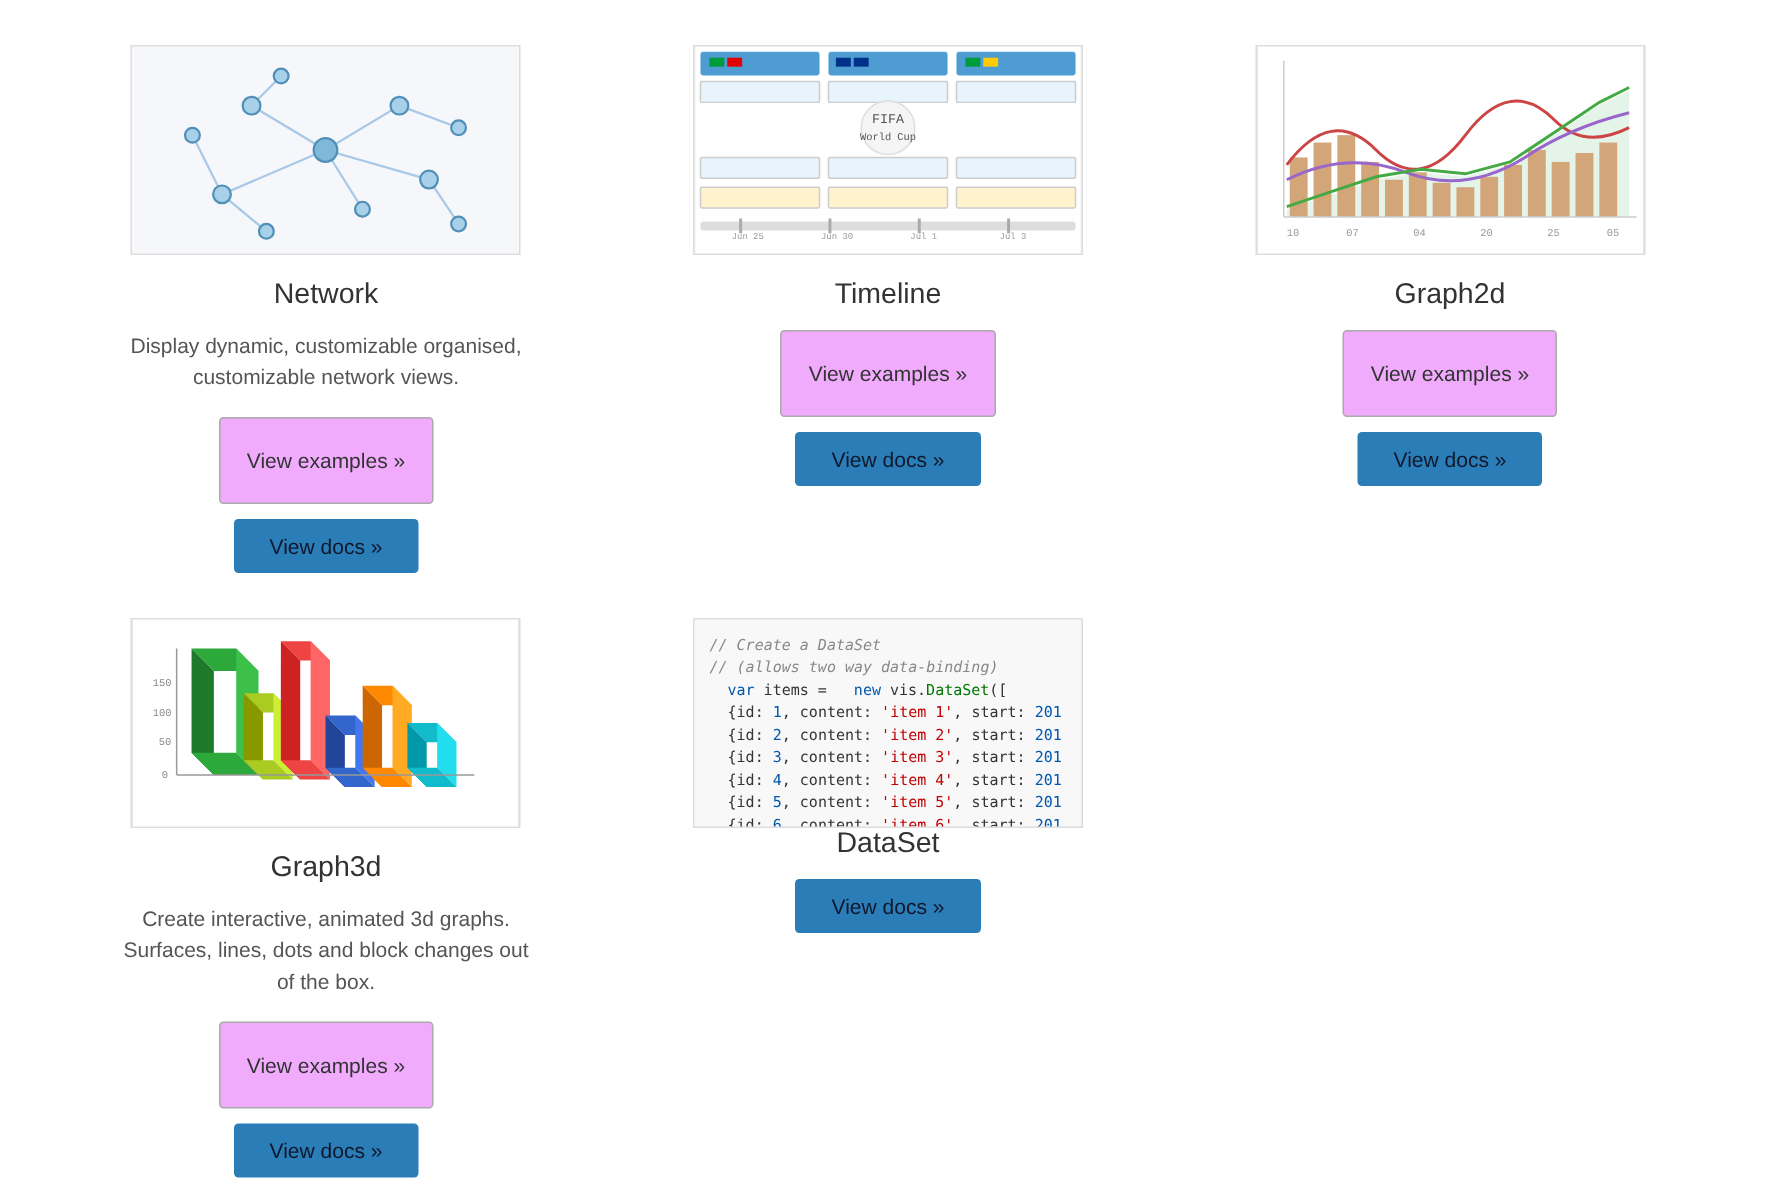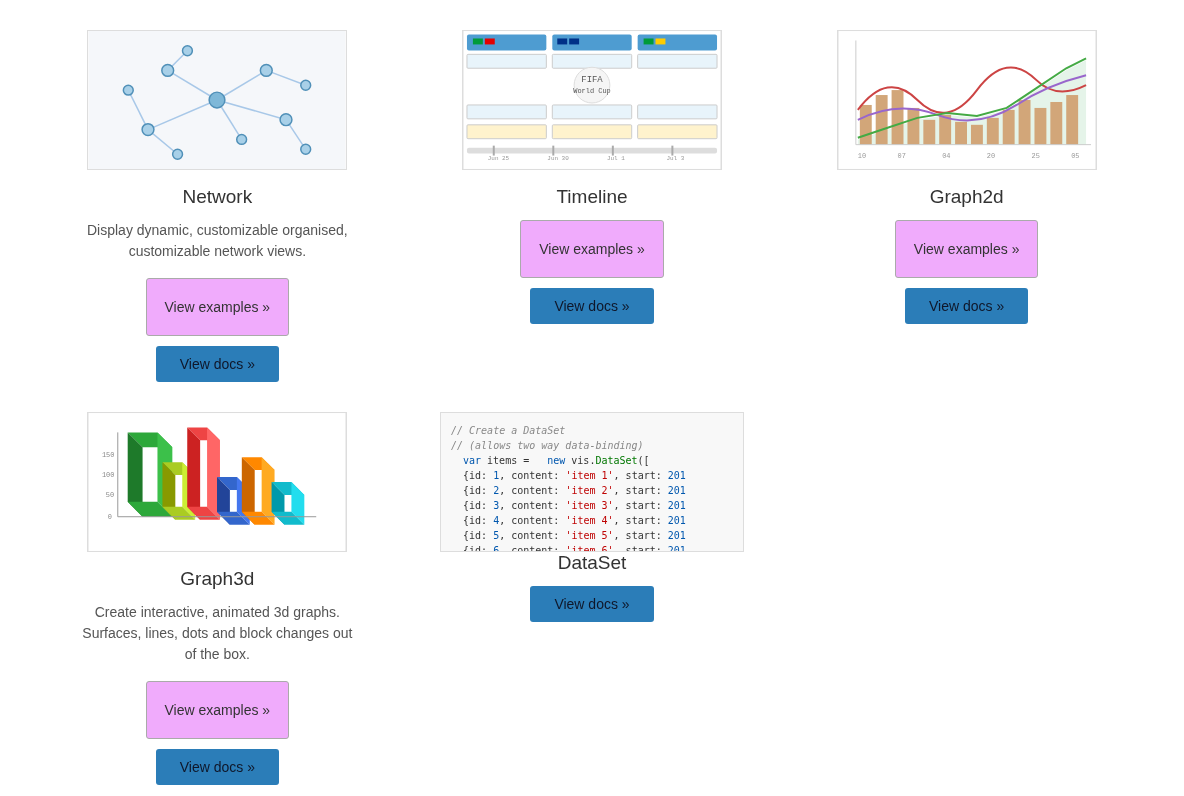--- a/index.html
+++ b/index.html
@@ -68,21 +68,21 @@
       border-radius: 3px;
       text-decoration: none;
       display: inline-block;
     }
 
     
     .network-svg { width: 100%; height: 100%; }
 
     
     .code-block {
-      width: 304px;
+      width: 260px;
       height: 140px;
       background: #f8f8f8;
       border: 1px solid #ddd;
       font-family: monospace;
       font-size: 10px;
       padding: 10px;
       text-align: left;
       color: #333;
       overflow: hidden;
       line-height: 1.5;

